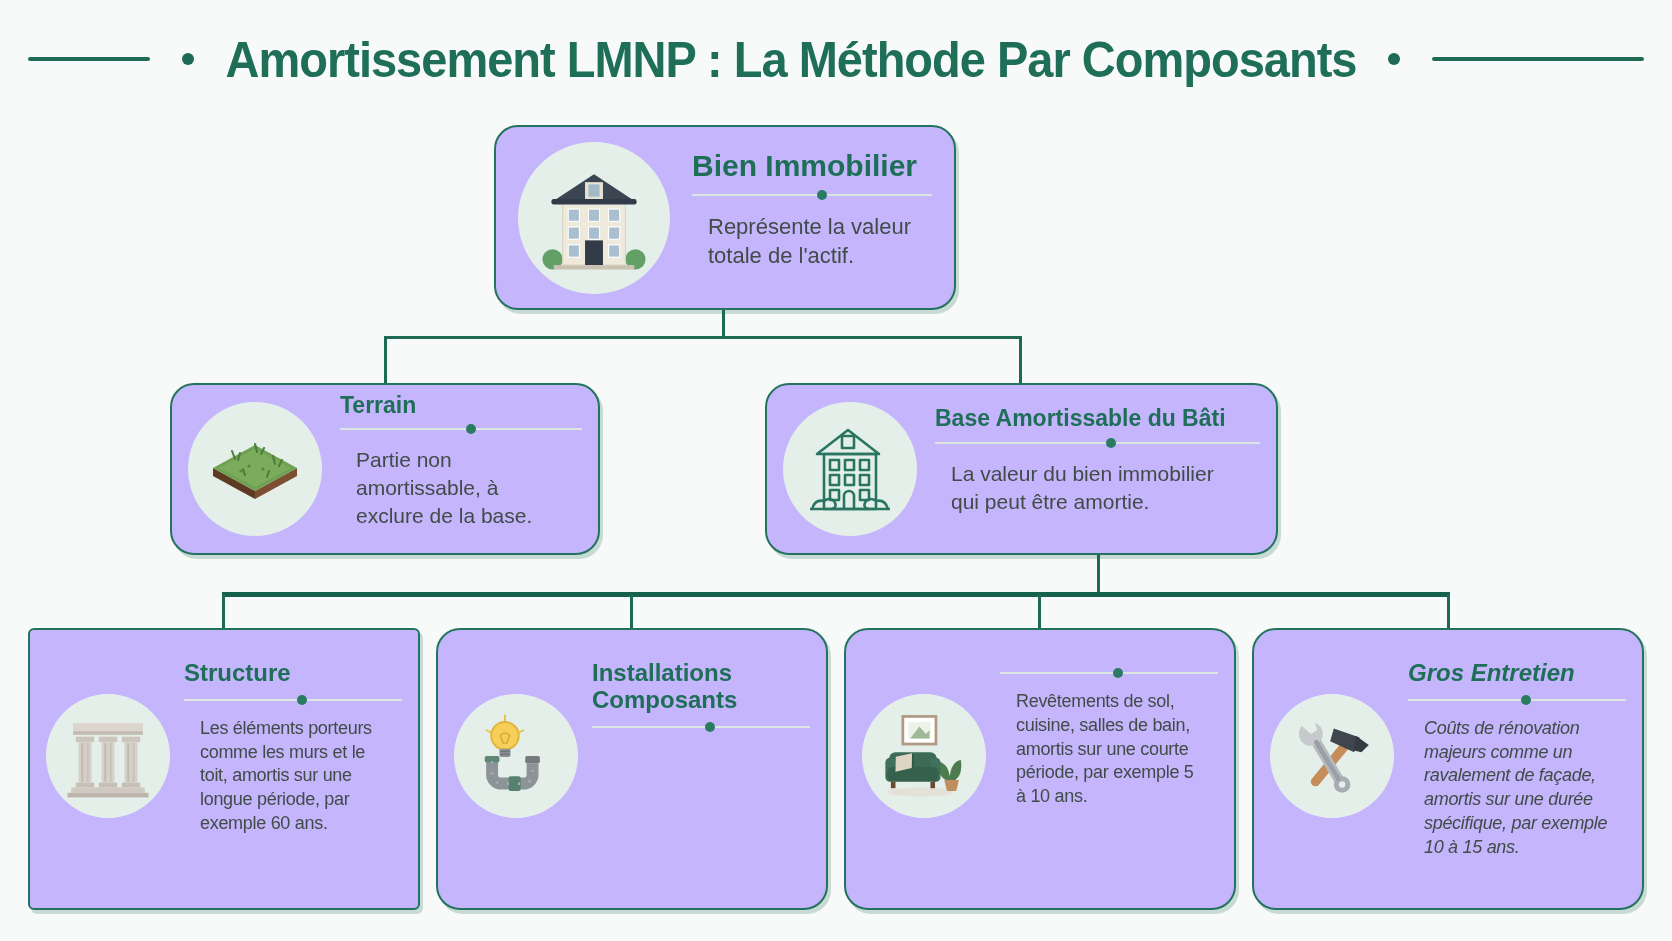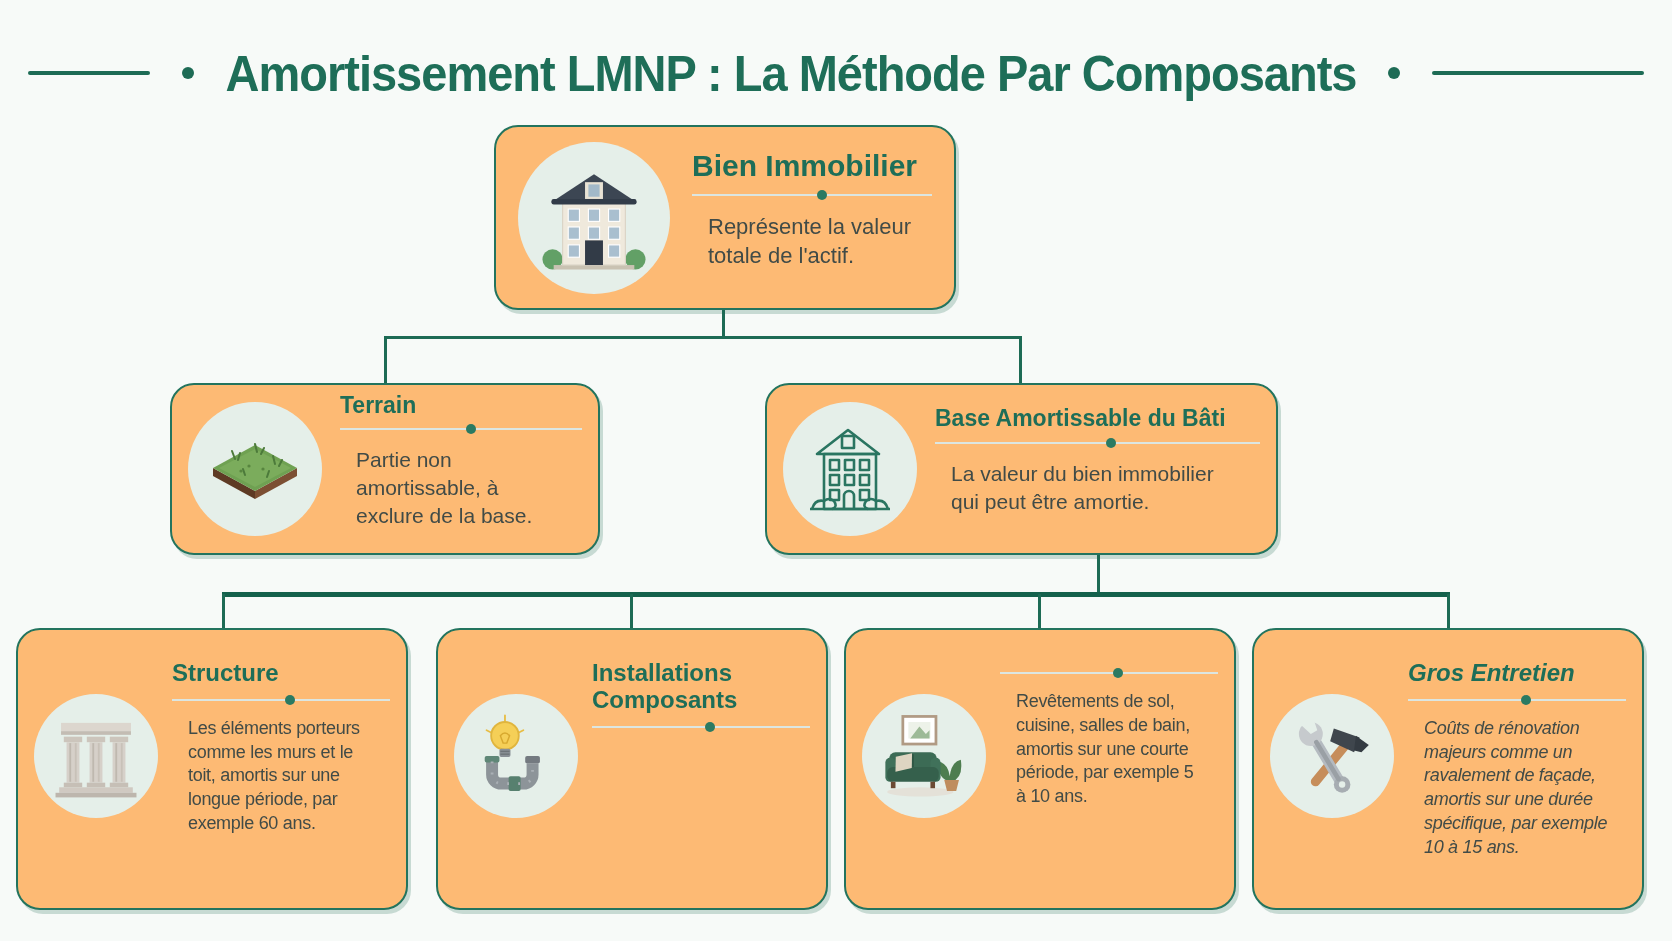--- a/index.html
+++ b/index.html
@@ -3,38 +3,38 @@
 <meta charset="utf-8">
 <style>
   html,body{margin:0;padding:0;background:#eef1ef;}
   .canvas{
     position:relative;width:1672px;height:941px;margin:0 auto;
     background:#f7faf8;overflow:hidden;
     font-family:"Liberation Sans","DejaVu Sans",sans-serif;
   }
   
   .title-row{
-    position:absolute;left:0;top:38px;width:100%;height:70px;
+    position:absolute;left:0;top:24px;width:100%;height:70px;
     display:flex;align-items:center;justify-content:center;gap:32px;
   }
   .deco-line{height:4px;background:#1d6b55;border-radius:2px;display:inline-block;}
   .deco-line.left{width:122px;}
   .deco-line.right{width:212px;}
   .deco-dot{width:12px;height:12px;border-radius:50%;background:#1d6b55;display:inline-block;}
   h1{
     margin:0;color:#1e6e58;font-size:47px;font-weight:800;letter-spacing:-1px;
     transform:scaleY(1.08);white-space:nowrap;
   }
   
   .conn{position:absolute;background:#1d6b55;}
   .conn.thick{background:#14614c;}
   
   .card{
     position:absolute;display:flex;align-items:center;
-    background:#fdba74;border:2px solid #23745e;border-radius:24px;
+    background:#c4b5fd;border:2px solid #23745e;border-radius:24px;
     box-shadow:3px 4px 0 rgba(31,104,82,.22);
     box-sizing:border-box;
   }
   .icon-circle{
     border-radius:50%;background:#e5efe9;flex:none;
     display:flex;align-items:center;justify-content:center;
   }
   .card-text{flex:1;min-width:0;}
   .card h2{margin:0;color:#1e6e58;font-weight:800;line-height:1.12;}
   .divider{height:2px;background:#dce6e1;position:relative;}
@@ -60,21 +60,21 @@
   .card.lv2 .divider{margin:10px 0 13px;}
   .card.lv2 p{font-size:21px;}
 
   
   .card.lv3{top:628px;height:282px;width:392px;padding:0 16px;gap:14px;align-items:stretch;}
   .card.lv3 .icon-circle{width:124px;height:124px;align-self:center;margin-top:-26px;}
   .card.lv3 .card-text{padding-top:30px;}
   .card.lv3 h2{font-size:24px;}
   .card.lv3 .divider{margin:12px 0 14px;}
   .card.lv3 p{font-size:18px;letter-spacing:-0.3px;}
-  .card.c1{left:16px;}
+  .card.c1{left:28px;border-radius:6px;}
   .card.c2{left:436px;}
   .card.c3{left:844px;}
   .card.c4{left:1252px;font-style:italic;}
 </style>
 </head>
 <body>
 
 <div class="canvas">
 
   <div class="title-row">

